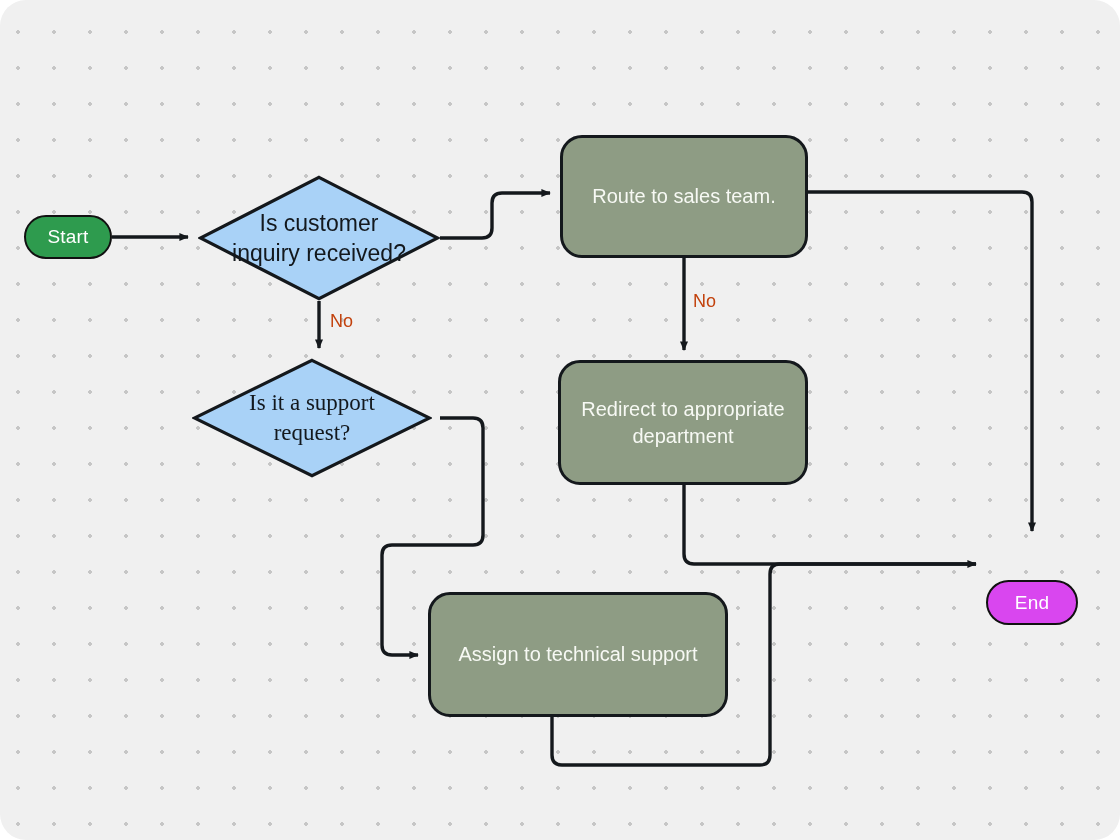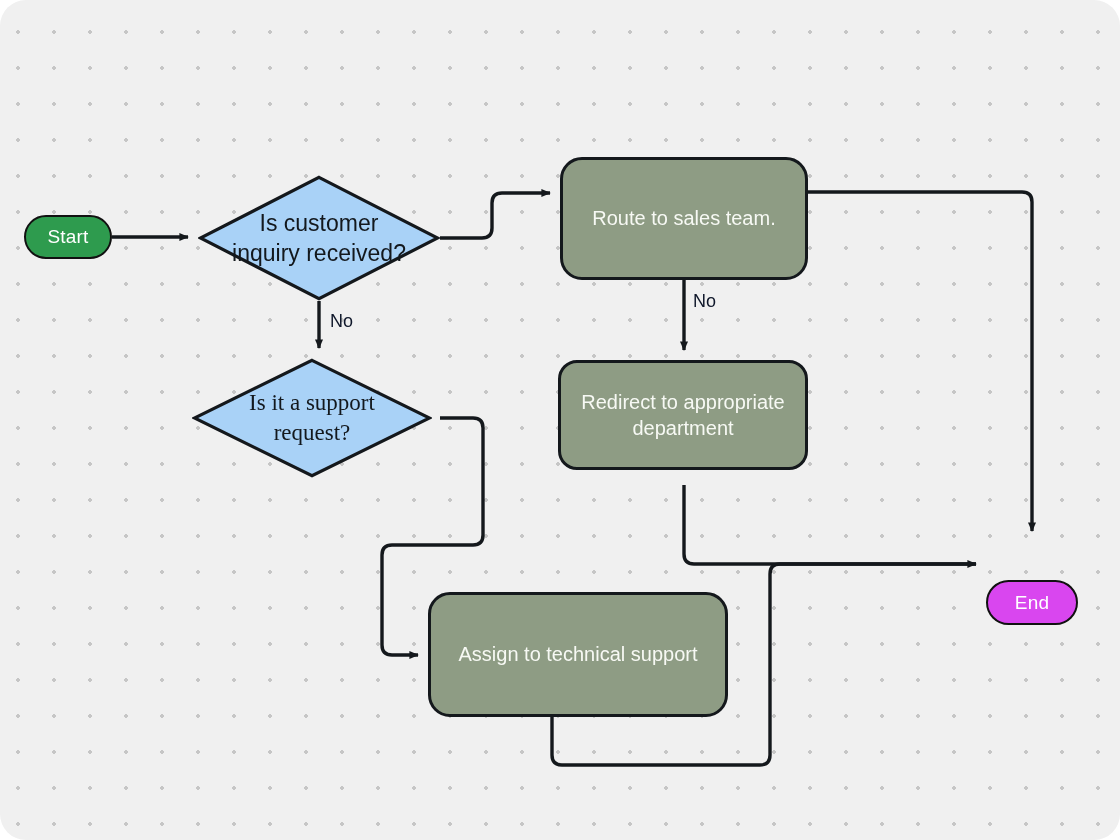--- a/index.html
+++ b/index.html
@@ -67,21 +67,21 @@
     position: relative;
     z-index: 2;
     color: #13181d;
     font-size: 23px;
     line-height: 1.32;
     width: 74%;
   }
   .edge-label {
     position: absolute;
     font-size: 18px;
-    color: #0f172a;
+    color: #c2410c;
     white-space: nowrap;
     text-align: right;
   }
 </style>
 </head>
 <body>
 
 <div id="canvas-root">
   <div id="dot-grid"></div>
 
@@ -121,25 +121,25 @@
     <span class="decision-label">Is customer inquiry received?</span>
   </div>
 
   <div class="node node-decision" style="left:192px; top:358px; width:240px; height:120px;font-family:Liberation Serif, serif;">
     <svg width="240" height="120" viewBox="0 0 240 120">
       <polygon points="120,2.4 237.6,60 120,117.6 2.4,60" fill="#a9d2f7" stroke="#14181c" stroke-width="3.2" stroke-linejoin="miter"></polygon>
     </svg>
     <span class="decision-label">Is it a support request?</span>
   </div>
 
-  <div class="node node-process" style="left:560px; top:135px; width:248px; height:123px; background:#8e9c84;margin-top:22px;">
+  <div class="node node-process" style="left:560px; top:135px; width:248px; height:123px; background:#8e9c84;">
     <span>Route to sales team.</span>
   </div>
 
-  <div class="node node-process" style="left:558px; top:360px; width:250px; height:110px; background:#8e9c84;border-radius:19px;">
+  <div class="node node-process" style="left:558px; top:360px; width:250px; height:125px; background:#8e9c84;">
     <span>Redirect to appropriate department</span>
   </div>
 
   <div class="node node-process" style="left:428px; top:592px; width:300px; height:125px; background:#8e9c84;">
     <span>Assign to technical support</span>
   </div>
 
   <div class="node node-terminal" style="left:986px; top:541px; width:92px; height:45px; background:#d946ef;margin-top:39px;">
     <span>End</span>
   </div>

